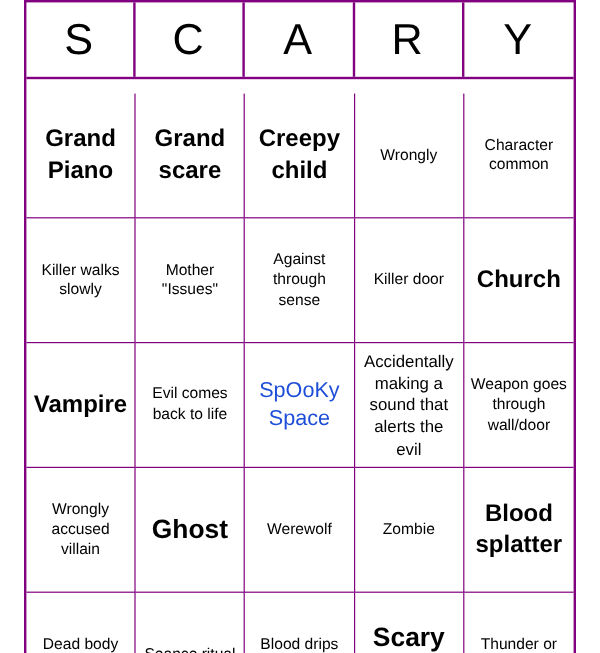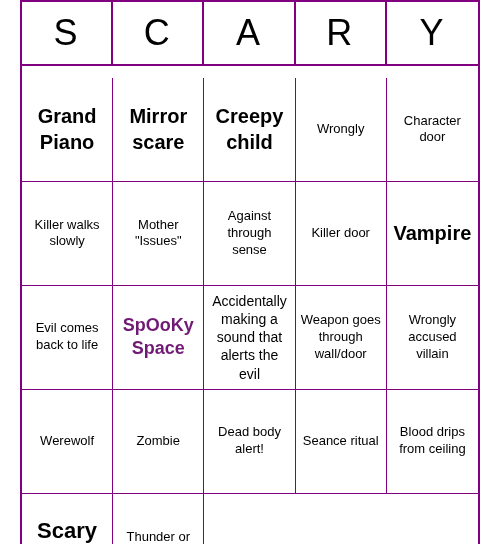--- a/index.html
+++ b/index.html
@@ -54,57 +54,60 @@
       border-right: none;
     }
     .bingo-cell:nth-child(n+21) {
       border-bottom: none;
     }
     .bingo-cell.large-text {
       font-size: 20px;
       font-weight: bold;
     }
     .bingo-cell.spooky {
-      color: #701a75;
+      color: #1d4ed8;
       font-size: 18px;
-      font-weight: bold;
+      font-weight: normal;
     }
     .bingo-cell.xl-text {
       font-size: 22px;
       font-weight: bold;
     }
   </style>
 </head>
 <body>
 
 <div class="bingo-card">
   <div class="bingo-header">
   <div class="bingo-header-cell">S</div>
       <div class="bingo-header-cell">C</div>
       <div class="bingo-header-cell">A</div>
       <div class="bingo-header-cell">R</div>
       <div class="bingo-header-cell">Y</div>
     </div>
   <div class="bingo-grid">
   <div class="bingo-cell large-text">Grand Piano</div>
-      <div class="bingo-cell large-text">Mirror scare</div>
+      <div class="bingo-cell large-text">Grand scare</div>
       <div class="bingo-cell large-text">Creepy child</div>
       <div class="bingo-cell">Wrongly</div>
-      <div class="bingo-cell">Character door</div>
+      <div class="bingo-cell">Character common</div>
       <div class="bingo-cell">Killer walks slowly</div>
       <div class="bingo-cell">Mother "Issues"</div>
       <div class="bingo-cell">Against through sense</div>
       <div class="bingo-cell">Killer door</div>
+      <div class="bingo-cell large-text">Church</div>
       <div class="bingo-cell large-text">Vampire</div>
       <div class="bingo-cell" style="font-size: 13px;">Evil comes back to life</div>
       <div class="bingo-cell spooky">SpOoKy Space</div>
       <div class="bingo-cell" style="font-size: 14px;">Accidentally making a sound that alerts the evil</div>
       <div class="bingo-cell">Weapon goes through wall/door</div>
       <div class="bingo-cell">Wrongly accused villain</div>
+      <div class="bingo-cell xl-text">Ghost</div>
       <div class="bingo-cell">Werewolf</div>
       <div class="bingo-cell">Zombie</div>
+      <div class="bingo-cell large-text">Blood splatter</div>
       <div class="bingo-cell">Dead body alert!</div>
       <div class="bingo-cell">Seance ritual</div>
       <div class="bingo-cell">Blood drips from ceiling</div>
       <div class="bingo-cell xl-text">Scary forest</div>
       <div class="bingo-cell">Thunder or lightning</div>
     </div>
 </div>
 
 </body></html>

